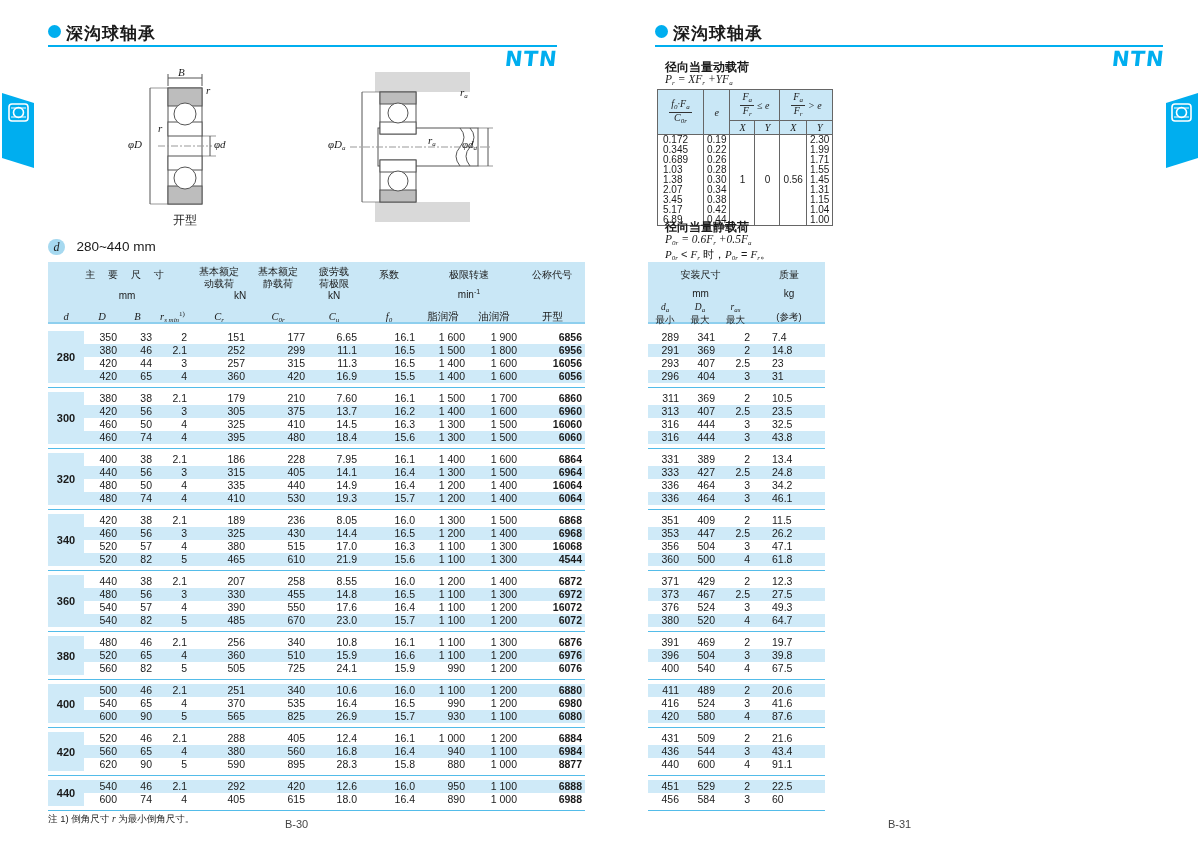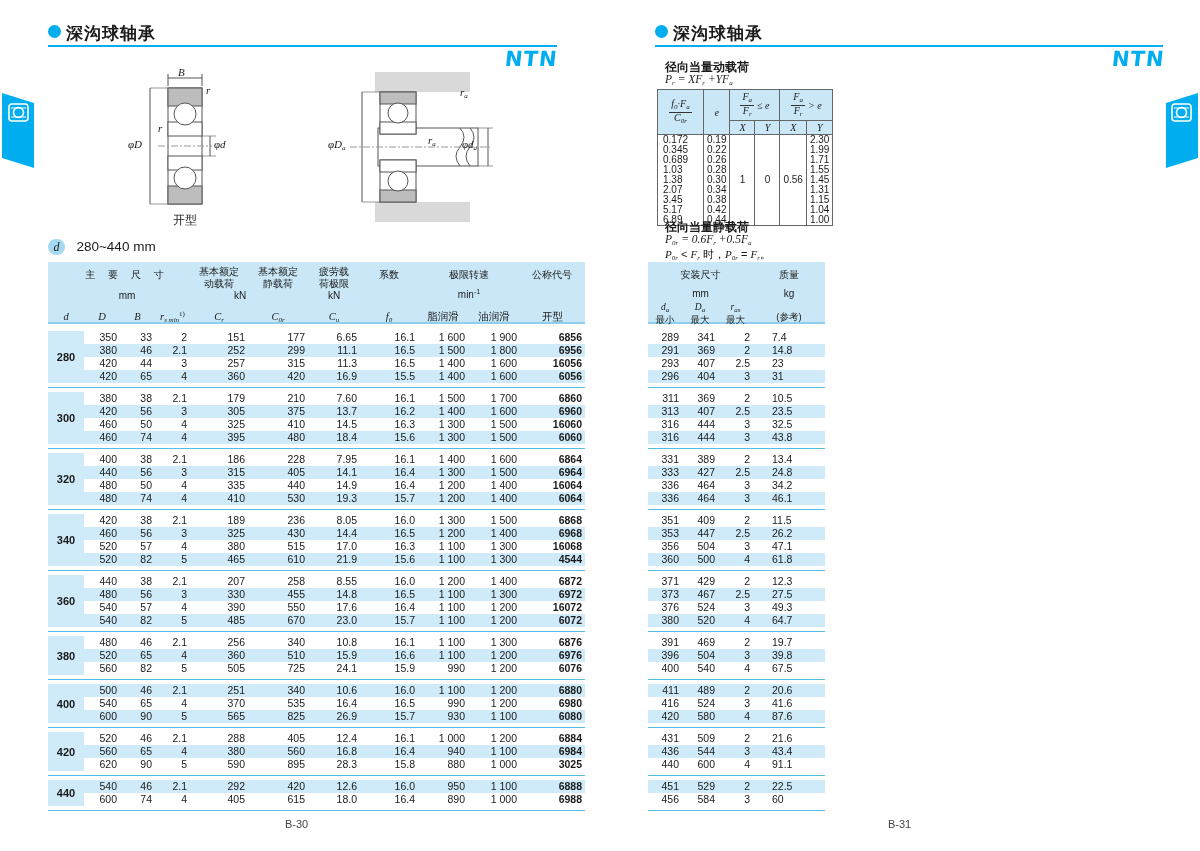--- a/index.html
+++ b/index.html
@@ -568,21 +568,21 @@
             <div class="lt-row">
               <span class="lt-cell" style="width: 36px;">620</span>
               <span class="lt-cell" style="width: 35px;">90</span>
               <span class="lt-cell" style="width: 35px;">5</span>
               <span class="lt-cell" style="width: 58px;">590</span>
               <span class="lt-cell" style="width: 60px;">895</span>
               <span class="lt-cell" style="width: 52px;">28.3</span>
               <span class="lt-cell" style="width: 58px;">15.8</span>
               <span class="lt-cell" style="width: 50px;">880</span>
               <span class="lt-cell" style="width: 52px;">1 000</span>
-              <span class="lt-cell code" style="width: 65px;">3025</span>
+              <span class="lt-cell code" style="width: 65px;">8877</span>
             </div>
           </div>
         </div>
         <div class="sep"></div>
         <div class="lt-group">
           <div class="lt-dcell">440</div>
           <div class="lt-rows">
             <div class="lt-row stripe">
               <span class="lt-cell" style="width: 36px;">540</span>
               <span class="lt-cell" style="width: 35px;">46</span>
@@ -604,20 +604,21 @@
               <span class="lt-cell" style="width: 52px;">18.0</span>
               <span class="lt-cell" style="width: 58px;">16.4</span>
               <span class="lt-cell" style="width: 50px;">890</span>
               <span class="lt-cell" style="width: 52px;">1 000</span>
               <span class="lt-cell code" style="width: 65px;">6988</span>
             </div>
           </div>
         </div>
       </div>
     <div class="endline"></div>
+    <div class="note" style="margin-top:2px">注 1) 倒角尺寸 <span class="math">r</span> 为最小倒角尺寸。</div>
   </div>
 
   <div class="fhead abs" style="left:665px;top:59px">径向当量动载荷</div>
   <div class="fline math abs" style="left:665px;top:73px">P<sub>r</sub> = XF<sub>r</sub> +YF<sub>a</sub></div>
 
   <table class="ftable abs" style="left:657px;top:89px">
     <thead>
       <tr>
         <th rowspan="2" style="width:46px">
           <span class="frac math">

